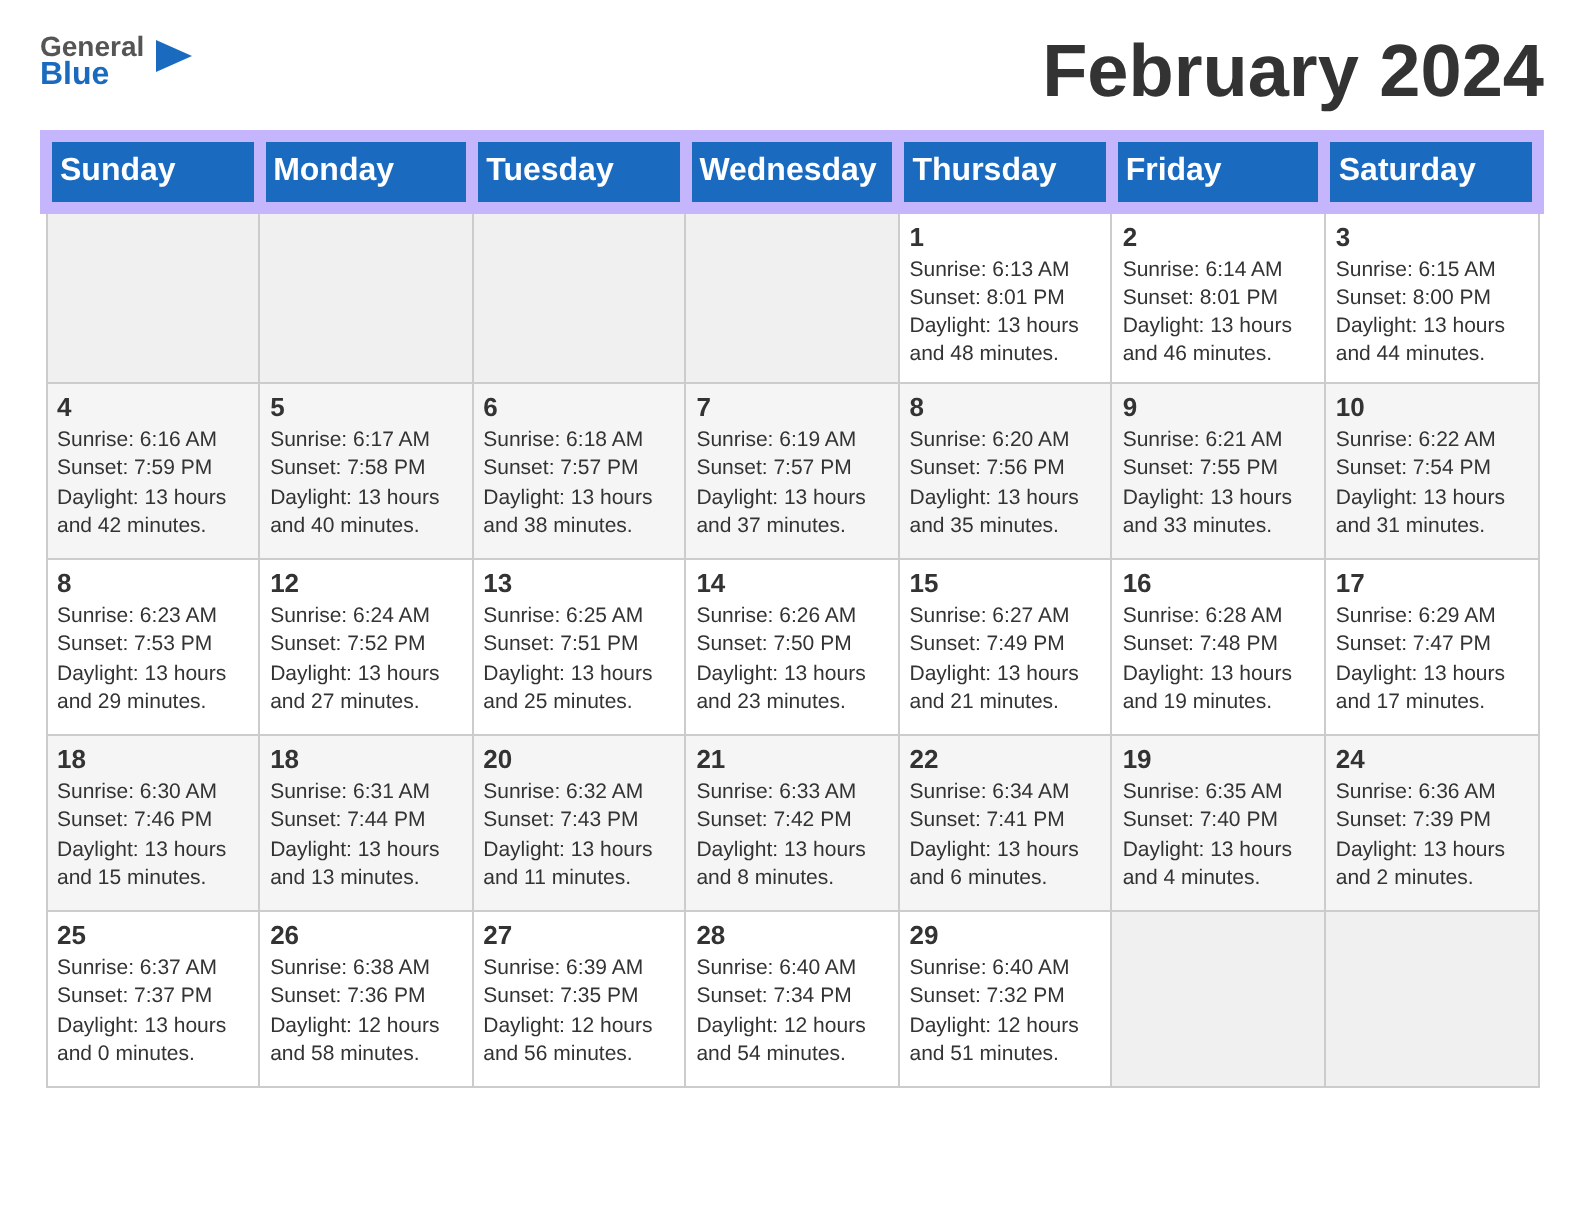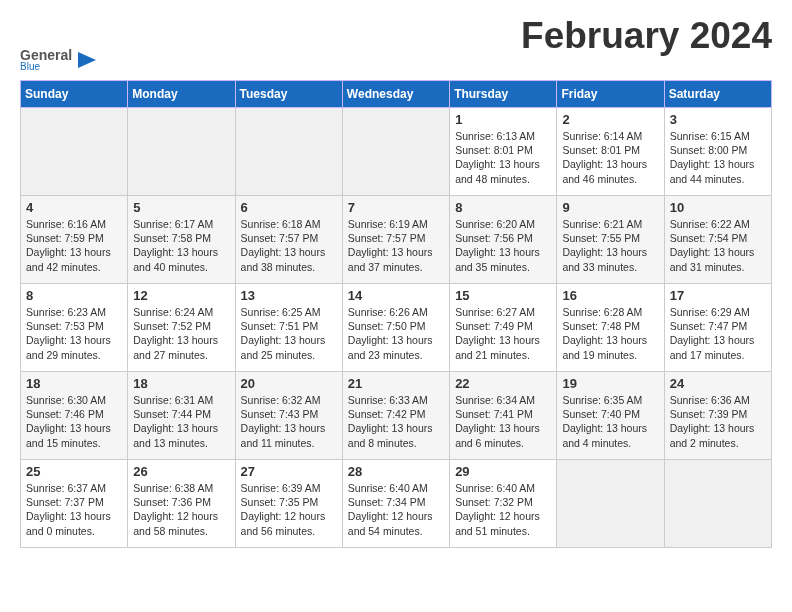--- a/index.html
+++ b/index.html
@@ -37,23 +37,23 @@
     table {
       width: 100%;
       border-collapse: collapse;
       font-size: 11px;
     }
     thead th {
       background-color: #1a6bbf;
       color: #fff;
       padding: 6px 4px;
       text-align: left;
-      font-size: 12px;
+      font-size: 16px;
       font-weight: bold;
-      border: 1px solid #c4b5fd;
+      border: 6px solid #c4b5fd;
     }
     tbody td {
       border: 1px solid #ccc;
       padding: 4px 5px;
       vertical-align: top;
       width: calc(100% / 7);
       height: 88px;
     }
     .day-number {
       font-size: 13px;
@@ -75,24 +75,24 @@
     }
     .empty-cell {
       background-color: #f0f0f0 !important;
     }
   </style>
 </head>
 <body>
 
 <div class="header-area">
   <div class="logo">
-    <div style="display:flex;align-items:flex-start;margin-top:32px;">
+    <div style="display:flex;align-items:flex-start;">
       <div style="display:flex;flex-direction:column;align-items:flex-start;line-height:1;">
         <span style="font-size:14px;font-weight:bold;color:#555;">General</span>
-        <span style="font-size:10px;font-weight:normal;color:#1a6bbf;">Blue</span>
+        <span style="font-size:16px;font-weight:bold;color:#1a6bbf;">Blue</span>
       </div>
       <svg width="24" height="24" viewBox="0 0 24 24" style="margin-left:2px;">
         <polygon points="4,4 22,12 4,20" fill="#1a6bbf"></polygon>
       </svg>
     </div>
   </div>
   <div class="title-area">
     <div class="main-title">February 2024</div>
   </div>
 </div>

